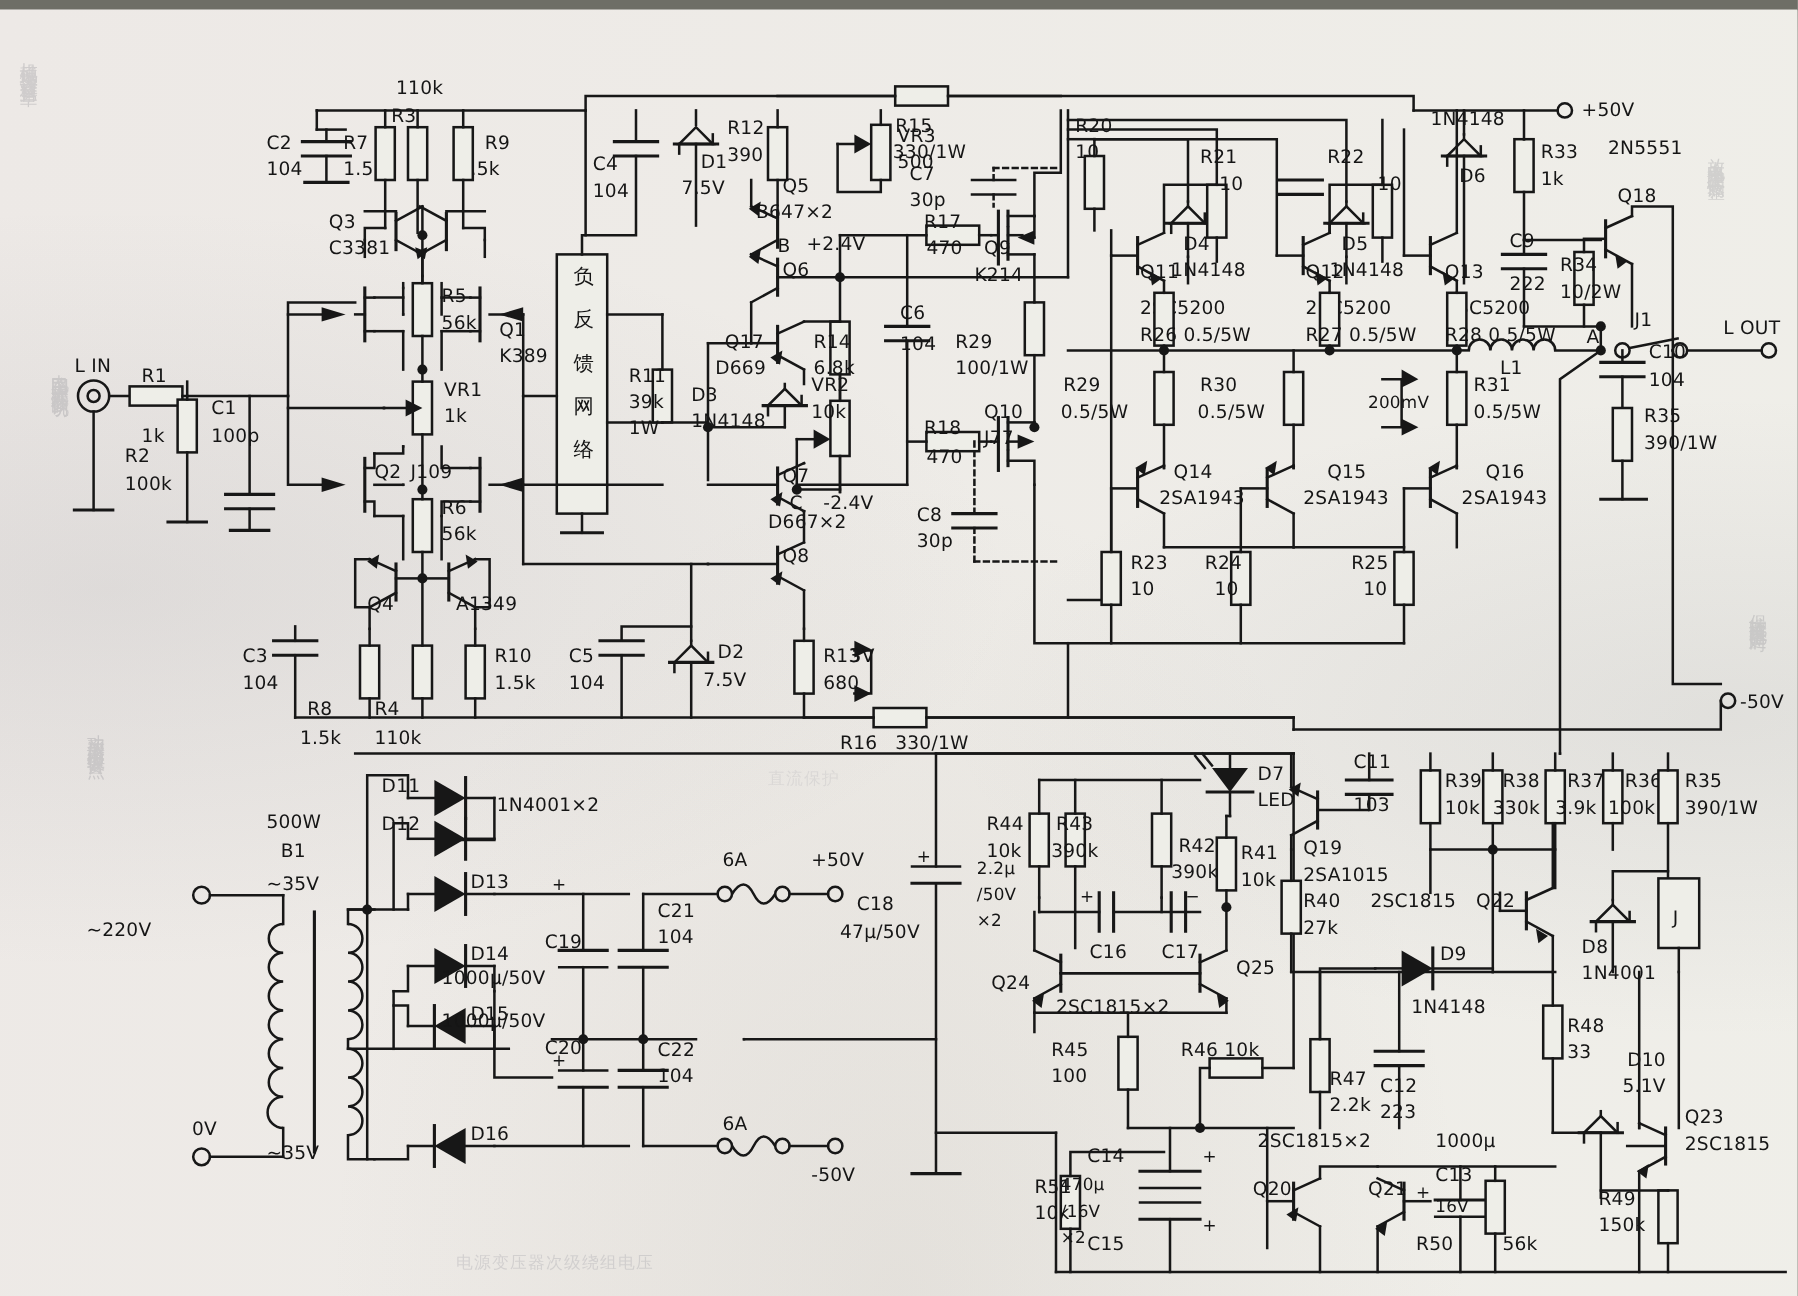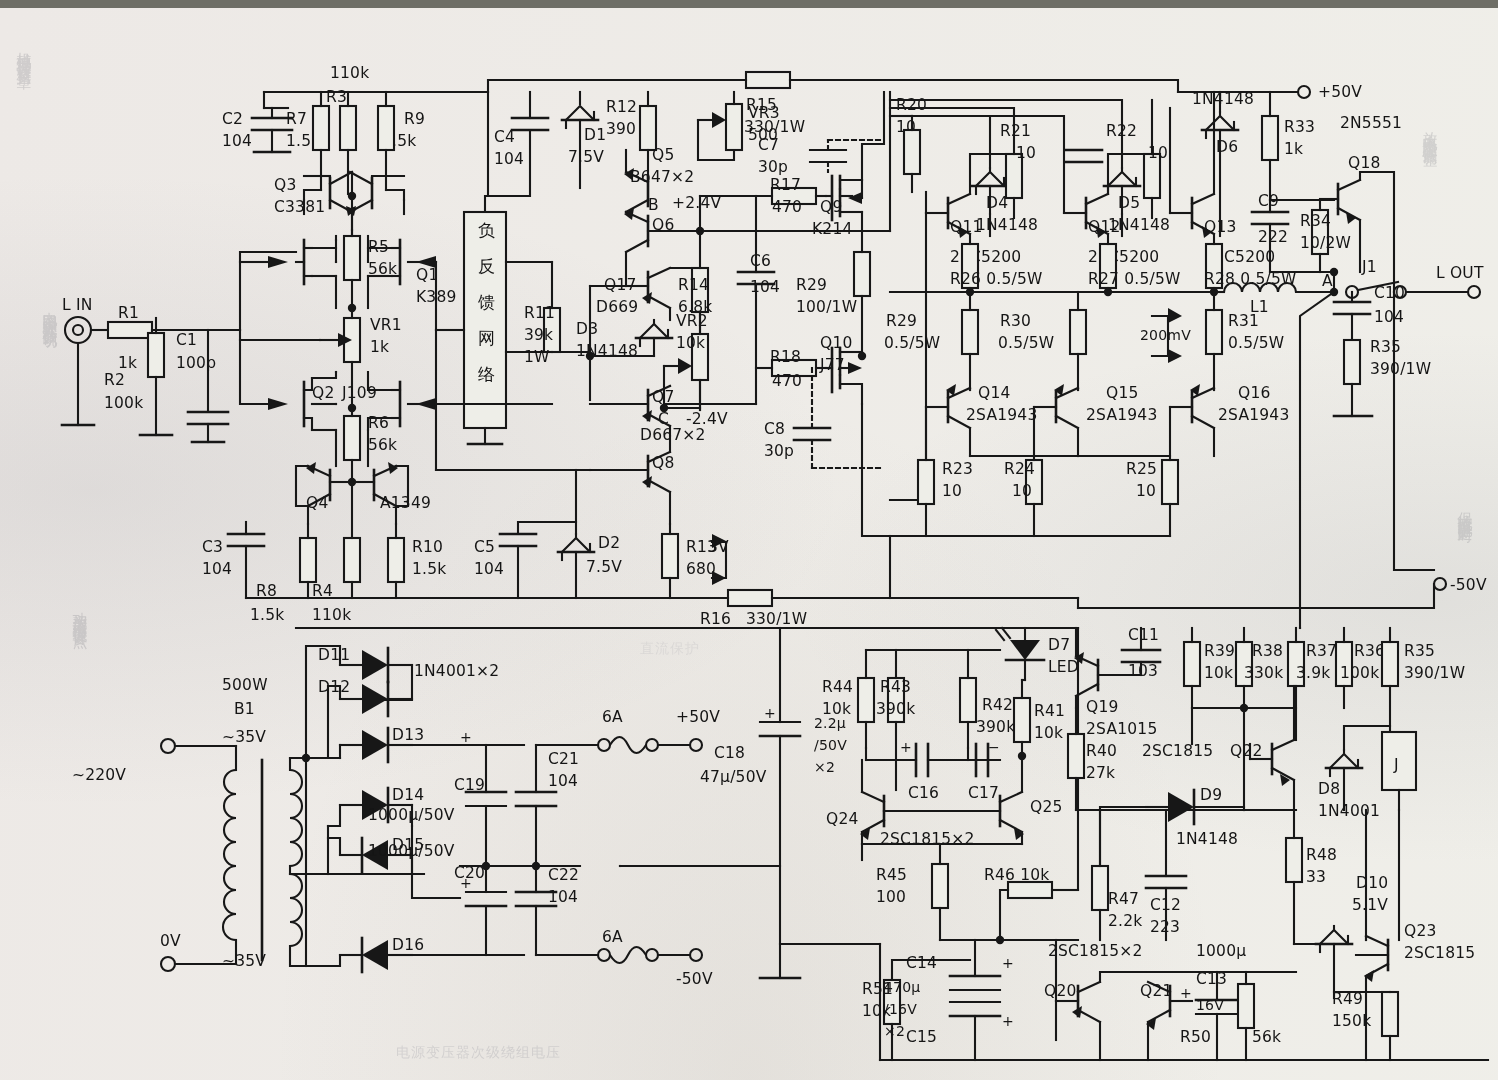--- a/index.html
+++ b/index.html
@@ -39,21 +39,21 @@
 <body>
 
 <div id="page">
   <div id="paper"></div>
 
   <div class="ghost" style="left:14px;top:40px;">机械原理与设计资料第三章</div>
   <div class="ghost" style="left:40px;top:300px;">电路图中标注元件参数说明</div>
   <div class="ghost" style="left:70px;top:600px;">功率放大器输出级设计要点</div>
   <div class="ghost" style="left:1420px;top:120px;">放大电路静态工作点调整</div>
   <div class="ghost" style="left:1455px;top:500px;">保护电路继电器延时</div>
-  <div class="ghosth" style="left:396px;top:1044px;">电源变压器次级绕组电压</div>
+  <div class="ghosth" style="left:380px;top:1044px;">电源变压器次级绕组电压</div>
   <div class="ghosth" style="left:640px;top:640px;opacity:.16">直流保护</div>
 
   <div id="svgwrap">
   <svg width="1498" height="1080" viewBox="0 0 1498 1080">
     <defs>
       <g id="res-v">
             <rect x="-8" y="-22" width="16" height="44" class="bx"></rect>
           </g>
       <g id="res-h">
             <rect x="-22" y="-8" width="44" height="16" class="bx"></rect>

